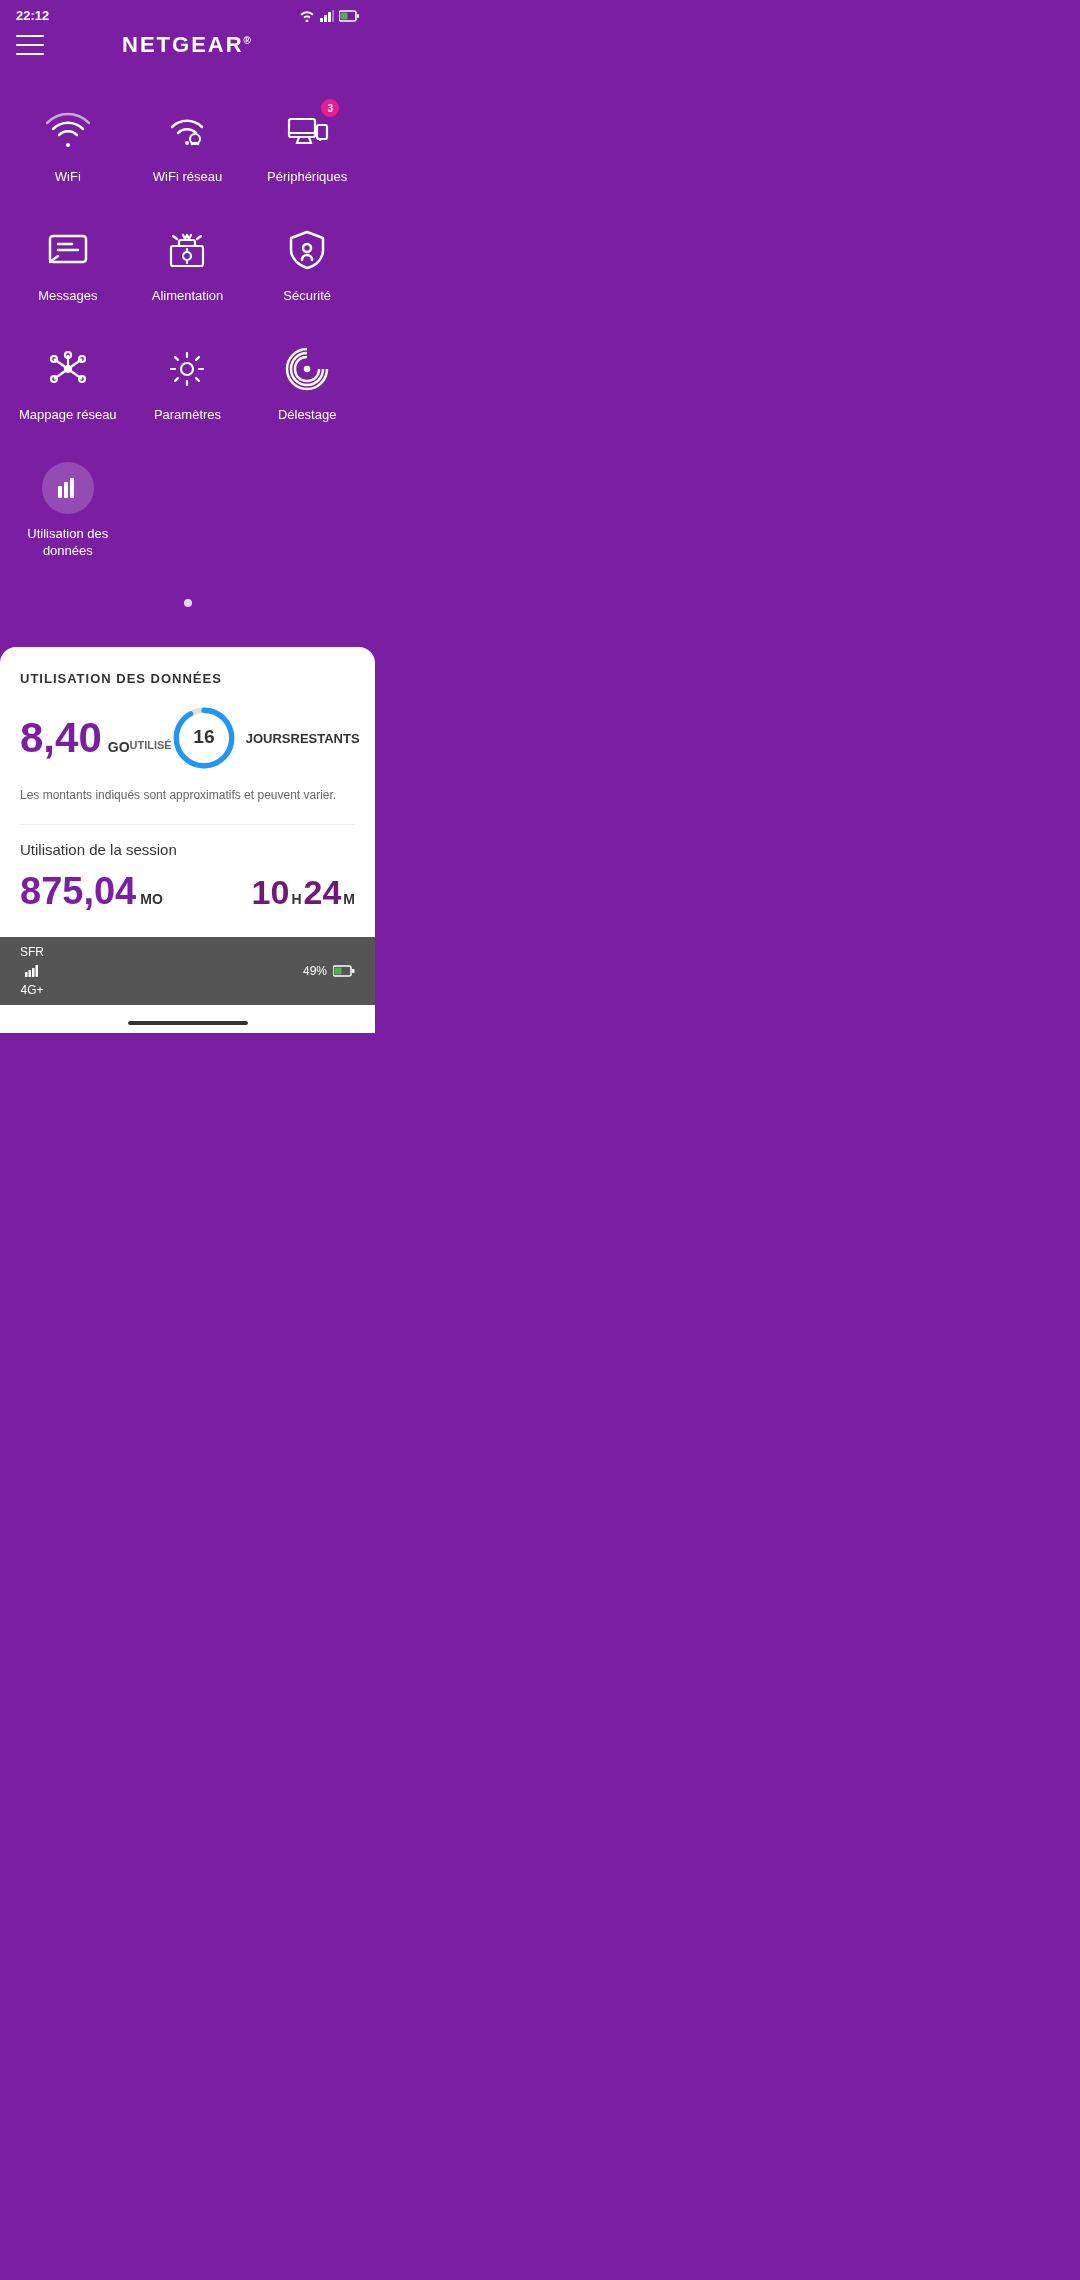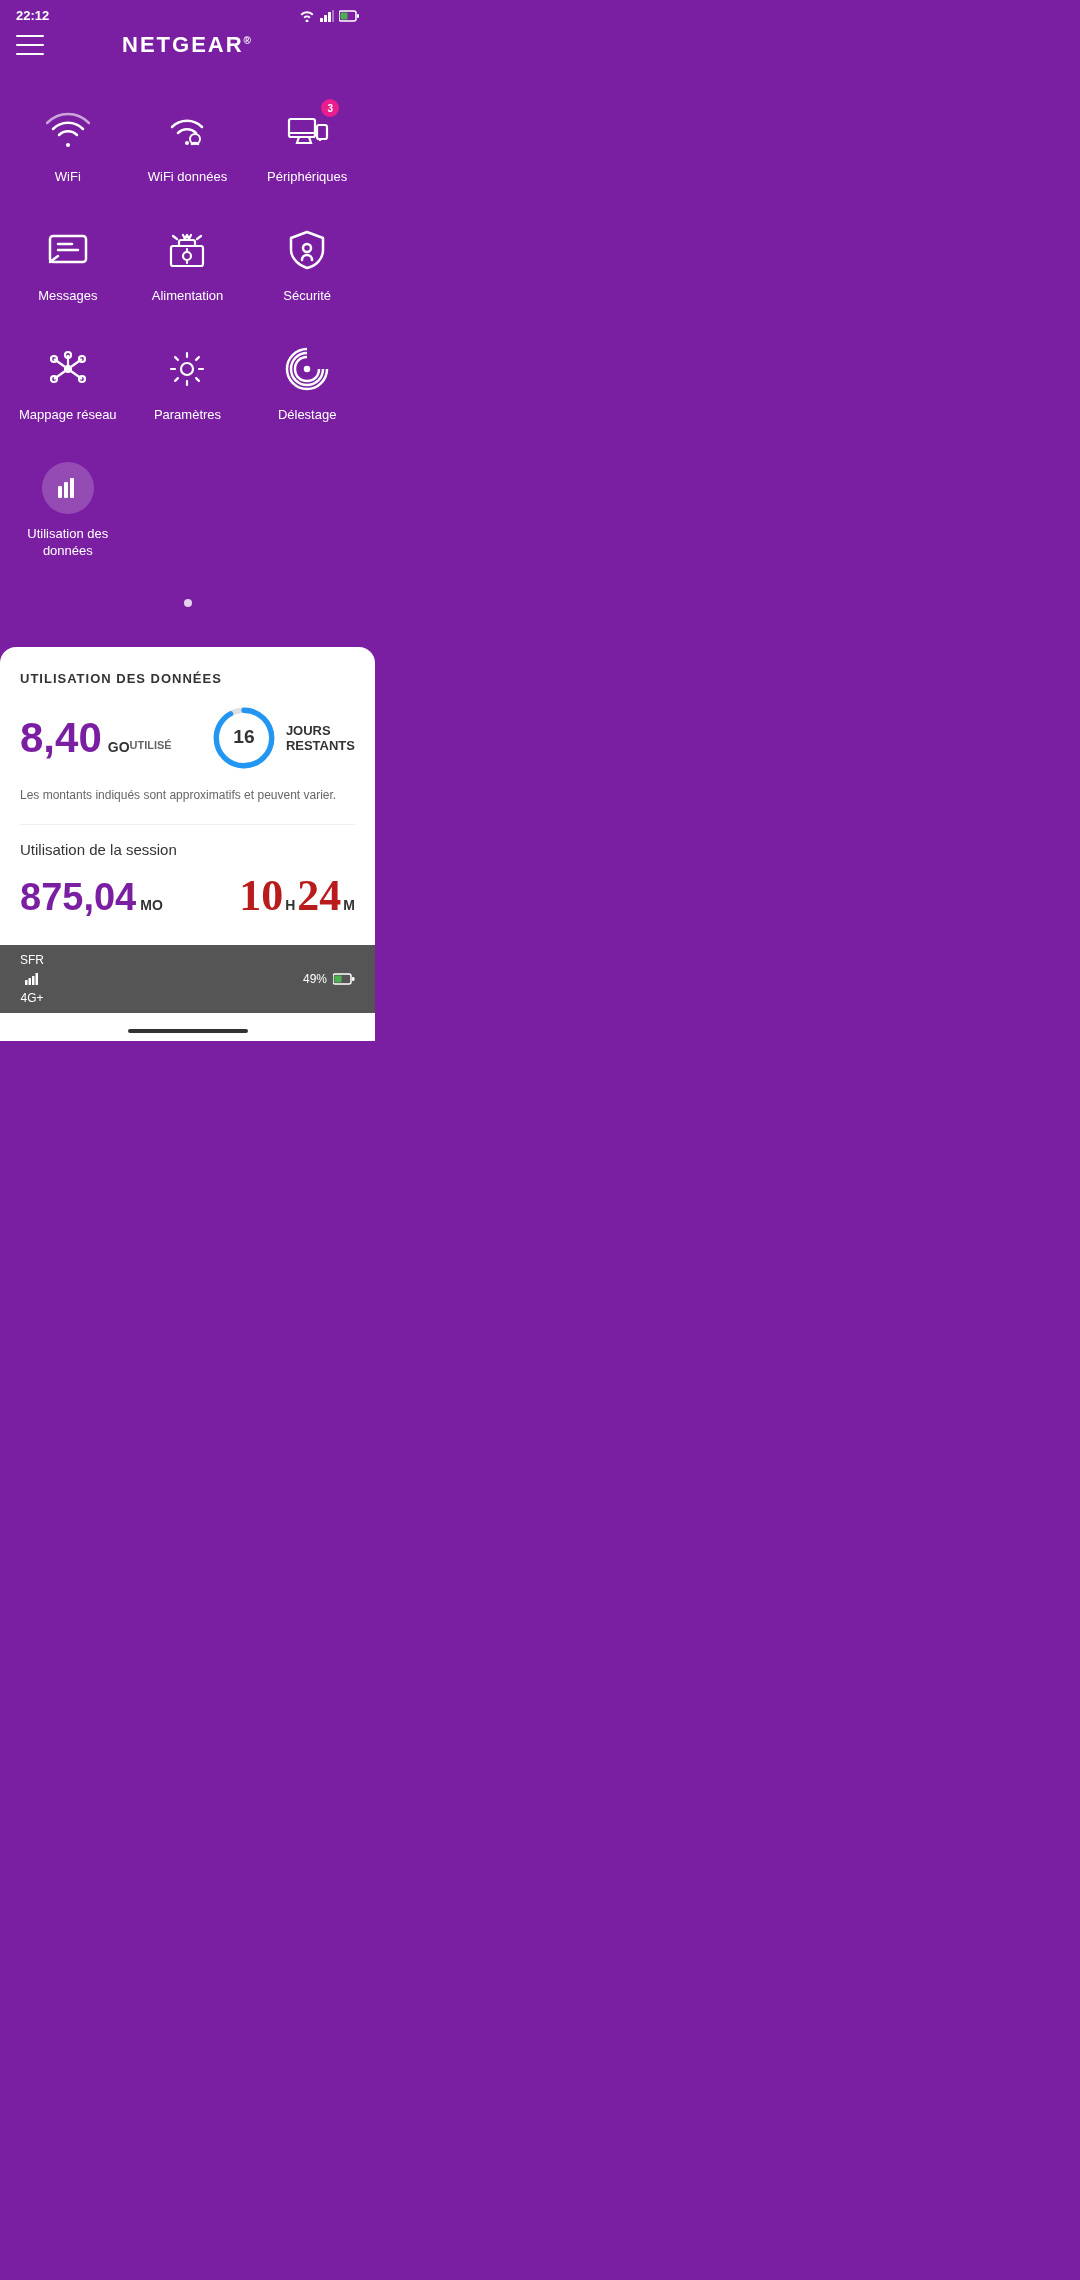--- a/index.html
+++ b/index.html
@@ -202,21 +202,21 @@
       gap: 10px;
     }
 
     .circle-svg {
       width: 64px;
       height: 64px;
     }
 
     .days-label {
       display: flex;
-      flex-direction: column;
+      flex-direction: row;
     }
 
     .days-text {
       font-size: 13px;
       font-weight: 700;
       color: #333;
     }
 
     .disclaimer {
       font-size: 12px;
@@ -261,24 +261,23 @@
       color: #333;
     }
 
     .session-right {
       display: flex;
       align-items: baseline;
       gap: 2px;
     }
 
     .session-time-num {
-      font-size: 44px;
-      font-weight: 700;
-      color: #b91c1c;
-      font-family: Liberation Serif, serif;
+      font-size: 34px;
+      font-weight: 700;
+      color: #701a75;
     }
 
     .session-time-label {
       font-size: 14px;
       font-weight: 700;
       color: #333;
     }
 
     .circle-track {
       fill: none;
@@ -360,21 +359,21 @@
       <div class="icon-wrapper">
         <svg viewBox="0 0 44 44" width="44" height="44" fill="none" stroke="white" stroke-width="2.5">
           <path d="M22 32a2 2 0 1 1 0 4 2 2 0 0 1 0-4z" fill="white" stroke="none"></path>
           <path d="M13 24c2.4-2.4 5.6-3.8 9-3.8s6.6 1.4 9 3.8" stroke-linecap="round"></path>
           <path d="M7 18c4-4 9.3-6.2 15-6.2s11 2.2 15 6.2" stroke-linecap="round"></path>
 
           <circle cx="30" cy="30" r="5" fill="#7b1fa2" stroke="white" stroke-width="2"></circle>
           <path d="M27 35 Q30 33 33 35" stroke-linecap="round" fill="none"></path>
         </svg>
       </div>
-      <span class="icon-label">WiFi données</span>
+      <span class="icon-label">WiFi réseau</span>
     </div>
 
     <div class="grid-item">
       <div class="icon-wrapper">
         <div class="badge">3</div>
         <svg viewBox="0 0 44 44" width="44" height="44" fill="none" stroke="white" stroke-width="2.2">
           <rect x="4" y="10" width="26" height="18" rx="2"></rect>
           <path d="M4 24h26M14 28l-2 6h14l-2-6" stroke-linecap="round"></path>
           <rect x="32" y="16" width="10" height="14" rx="2"></rect>
           <path d="M35 30v2"></path>

